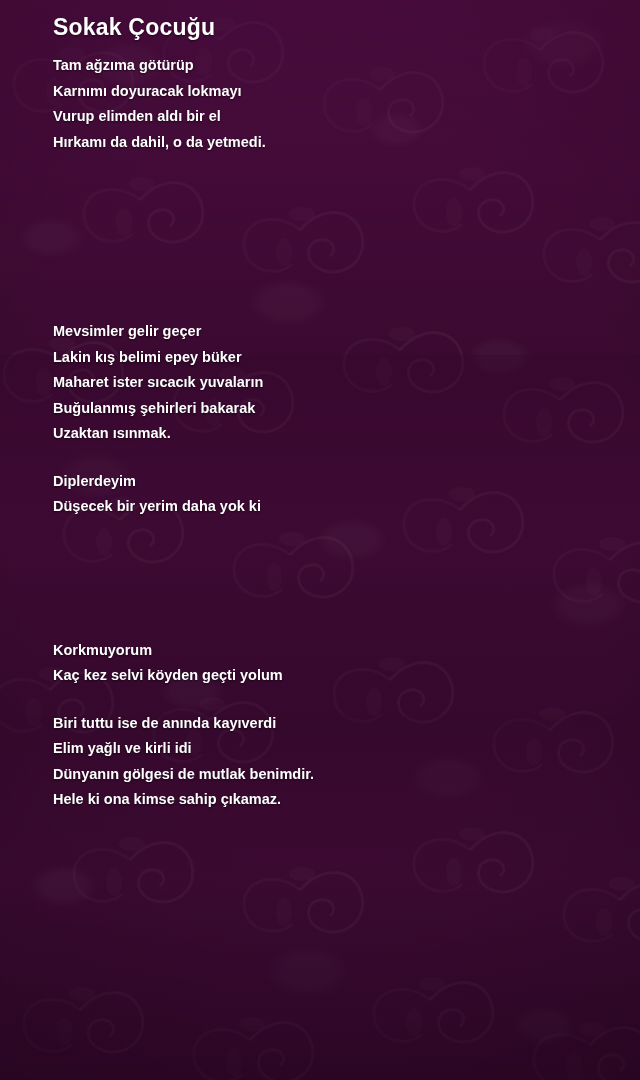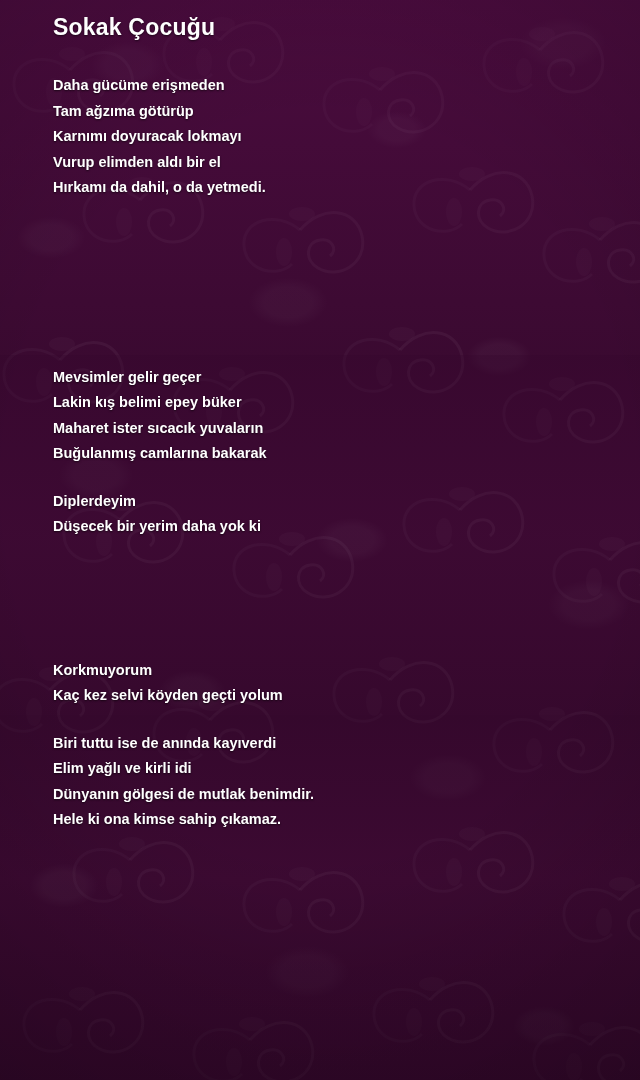--- a/index.html
+++ b/index.html
@@ -77,21 +77,21 @@
   .content {
     position: relative;
     z-index: 5;
     padding: 14px 30px 0 53px;
   }
   .poem-title {
     color: #ffffff;
     font-size: 23px;
     font-weight: bold;
     letter-spacing: 0.2px;
-    margin: 0 0 32px 0;
+    margin: 0 0 12px 0;
     text-shadow: 0 1px 2px rgba(0,0,0,0.55);
   }
   .stanza {
     margin: 0 0 22px 0;
   }
   .line {
     color: #ffffff;
     font-size: 14.5px;
     font-weight: bold;
     line-height: 25.5px;
@@ -152,38 +152,38 @@
   <div class="band band-top"></div>
   <div class="band band-mid"></div>
   <div class="band band-bottom"></div>
   <div class="vignette"></div>
 
   <div class="content">
 
     <h1 class="poem-title">Sokak Çocuğu</h1>
 
     <div class="stanza">
-      <div class="line">Daha gücüme erişmeden</div>
       <div class="line">Tam ağzıma götürüp</div>
       <div class="line">Karnımı doyuracak lokmayı</div>
       <div class="line">Vurup elimden aldı bir el</div>
       <div class="line">Hırkamı da dahil, o da yetmedi.</div>
     </div>
 
 
     <div class="gap-1"></div>
 
 
     <div class="gap-2"></div>
 
     <div class="stanza">
       <div class="line">Mevsimler gelir geçer</div>
       <div class="line">Lakin kış belimi epey büker</div>
       <div class="line">Maharet ister sıcacık yuvaların</div>
-      <div class="line">Buğulanmış camlarına bakarak</div>
+      <div class="line">Buğulanmış şehirleri bakarak</div>
+      <div class="line">Uzaktan ısınmak.</div>
     </div>
 
     <div class="stanza">
       <div class="line">Diplerdeyim</div>
       <div class="line">Düşecek bir yerim daha yok ki</div>
     </div>
 
     <div class="gap-1"></div>
 
     <div class="stanza">

